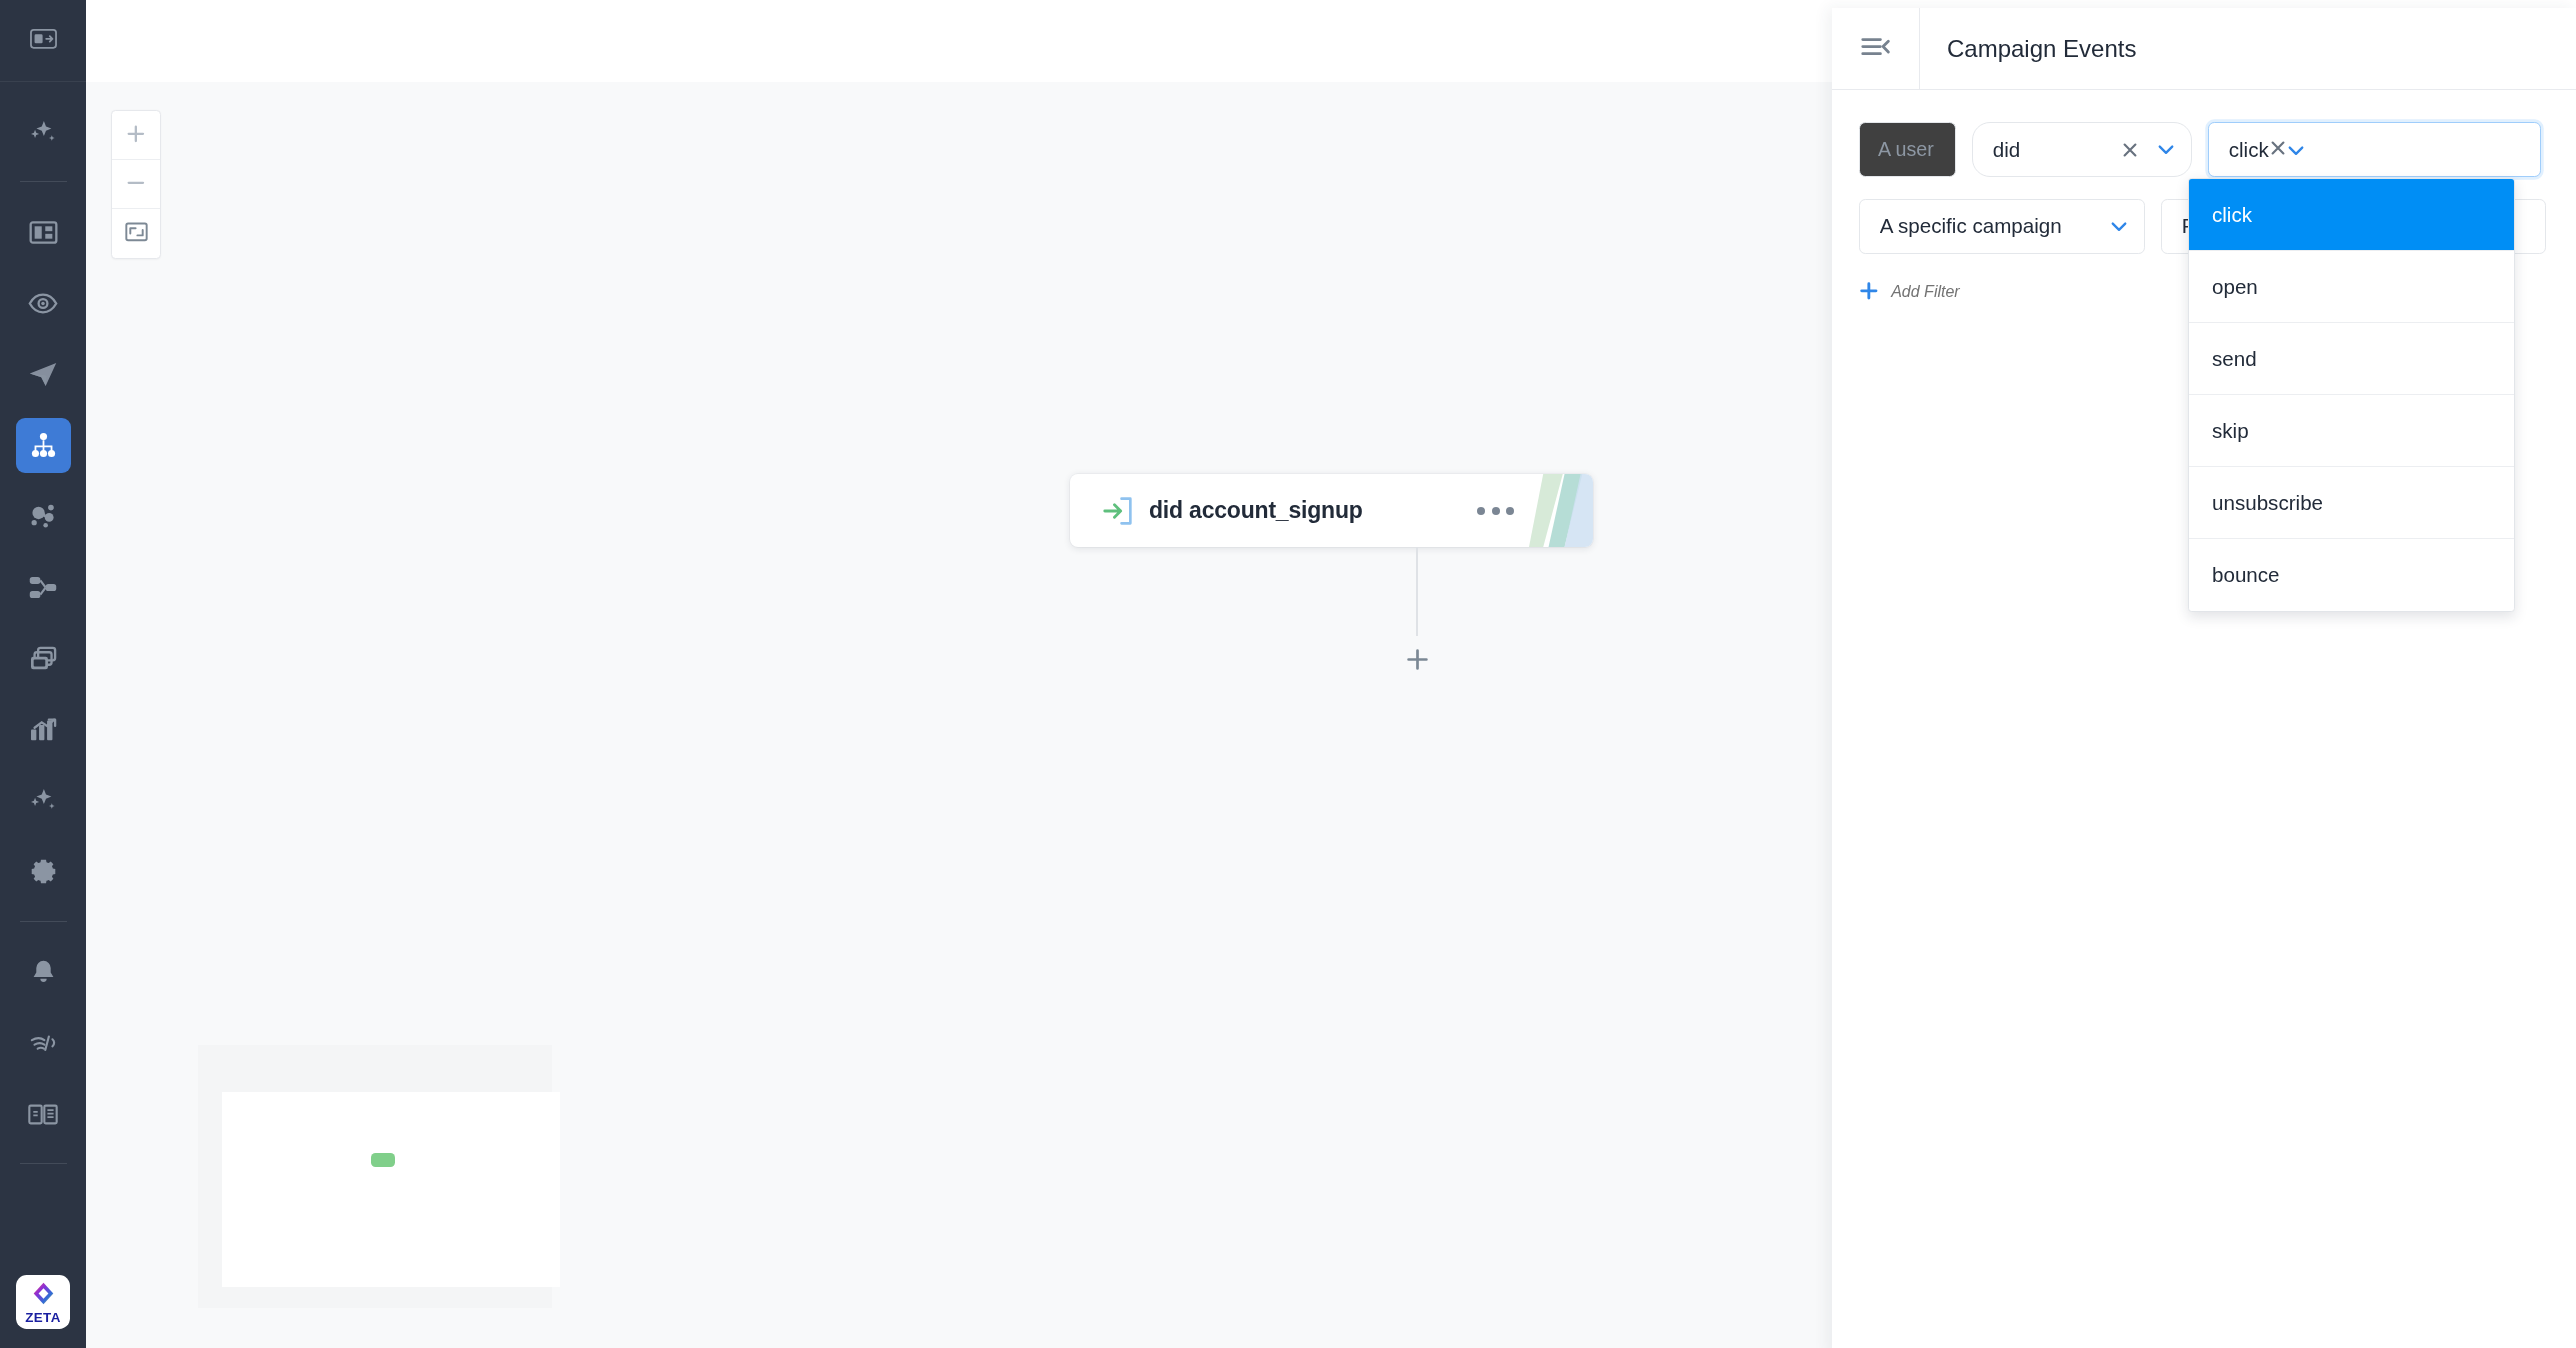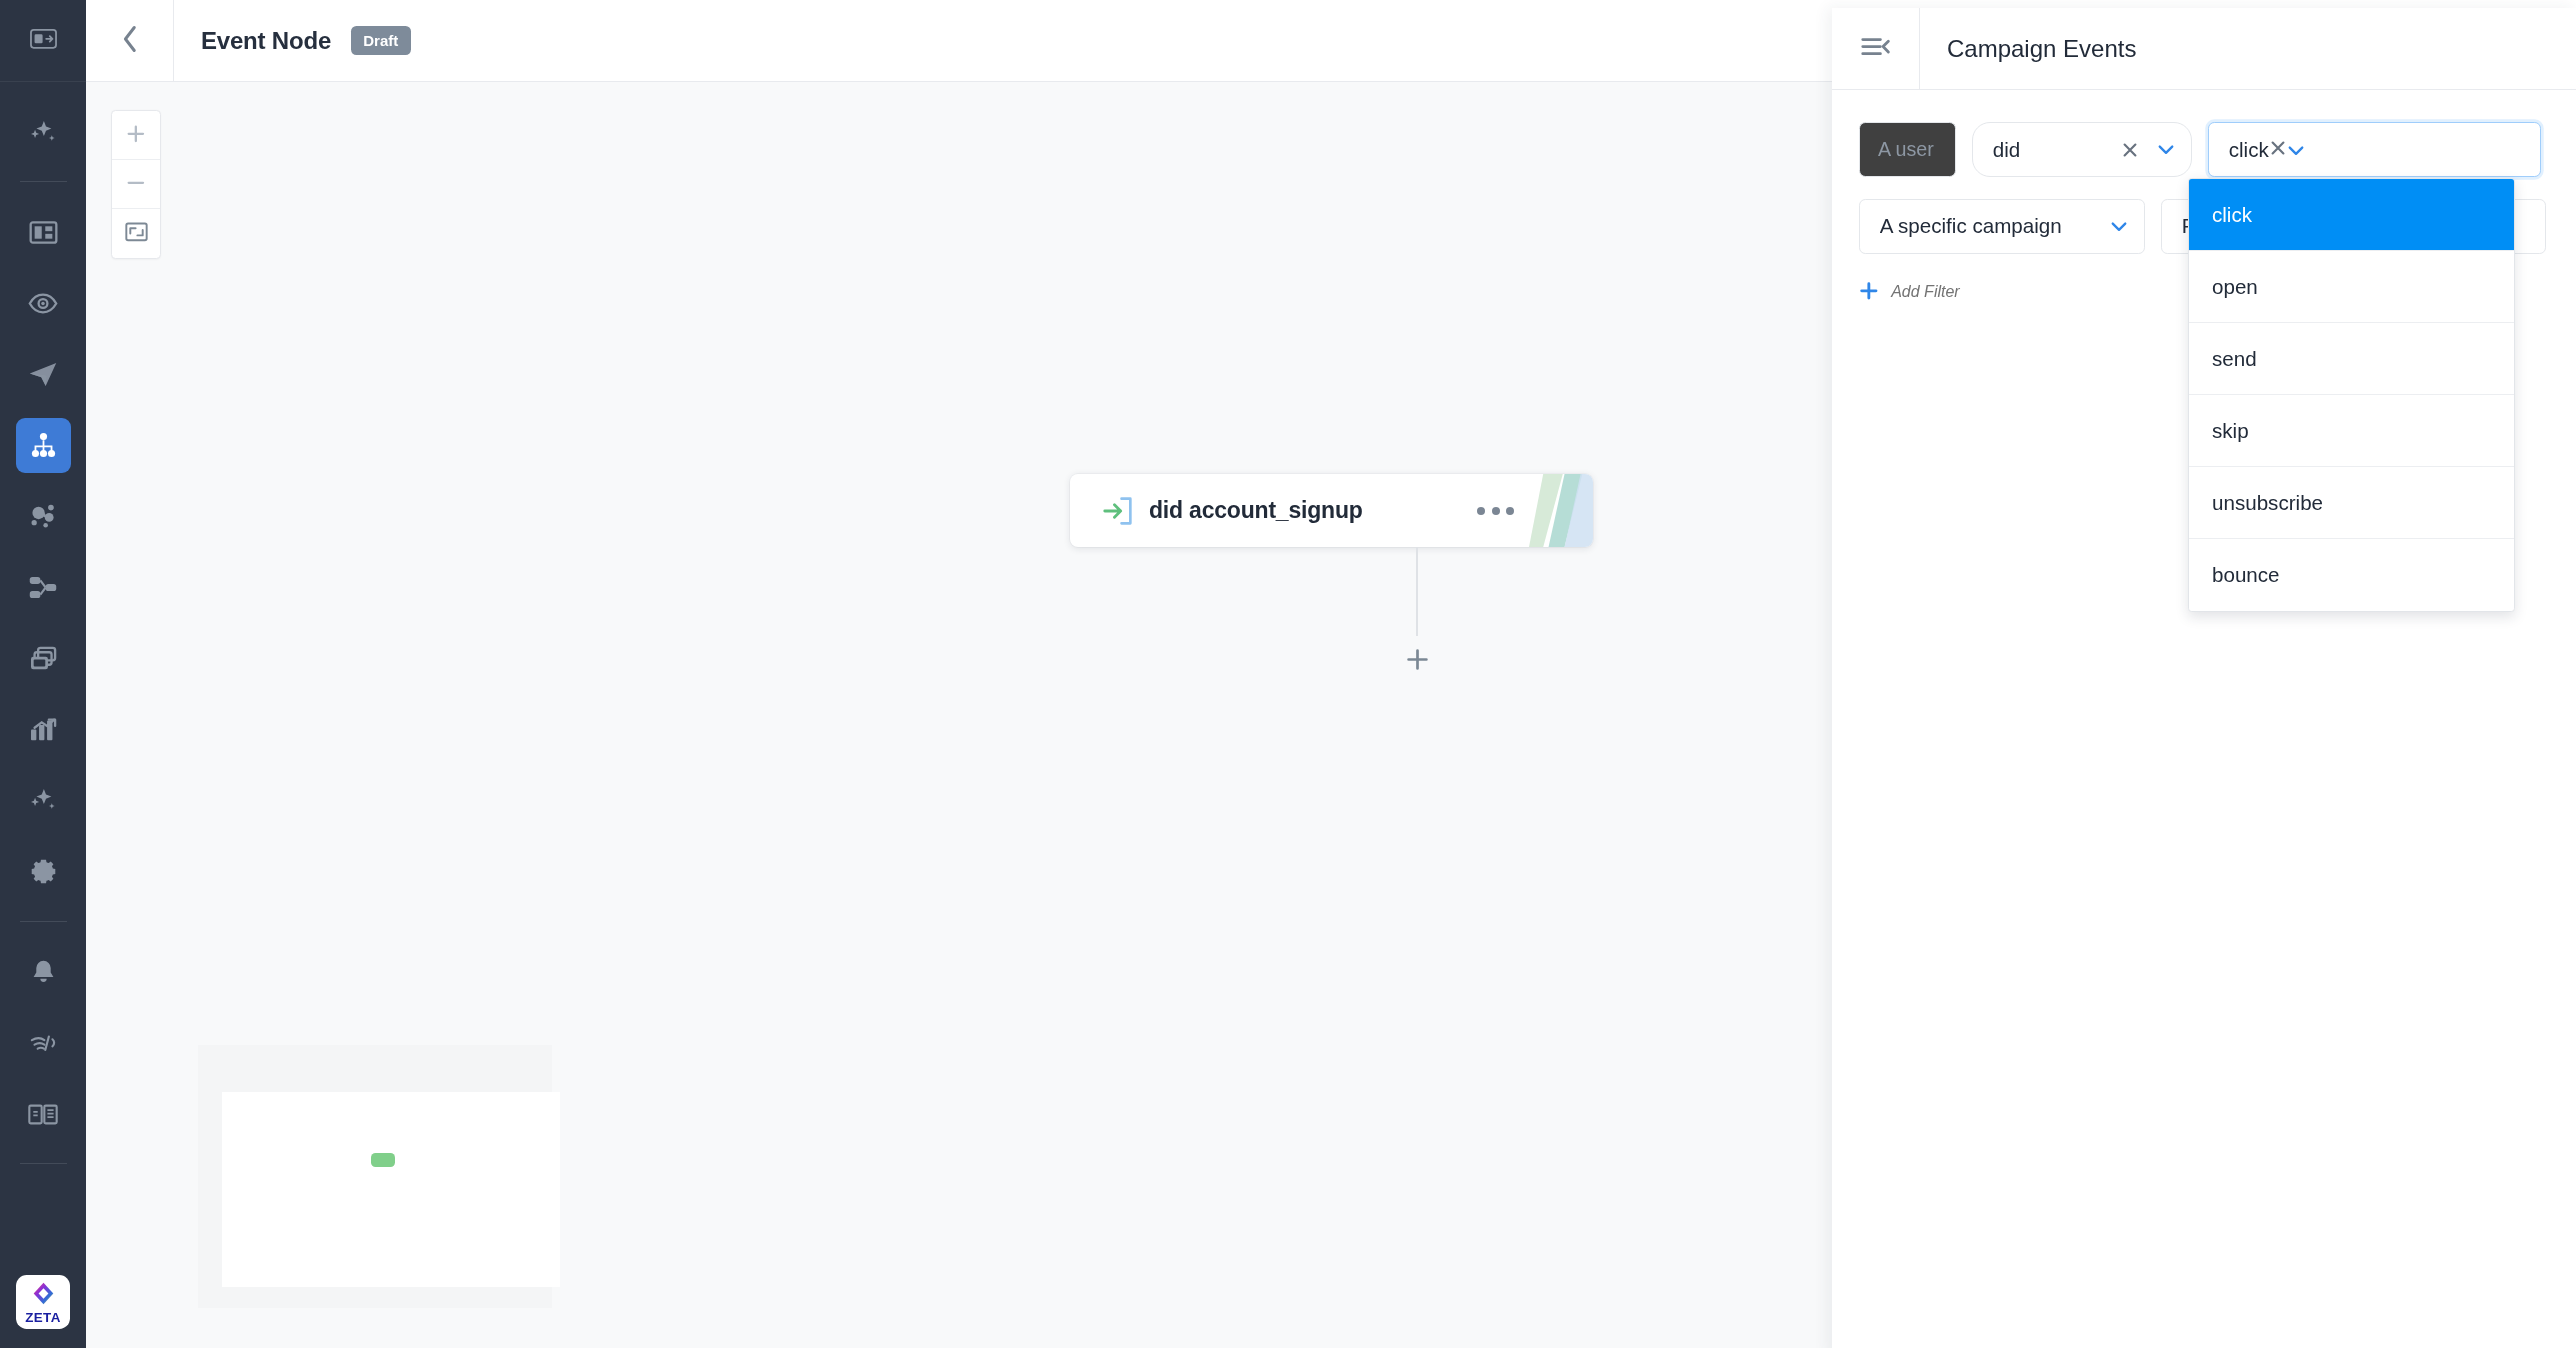--- a/index.html
+++ b/index.html
@@ -465,33 +465,20 @@
             </defs>
             <path d="M15 2l11 12-11 12L4 14z" fill="url(#zg)"></path>
             <path d="M15 8l5.5 6L15 20l-5.5-6z" fill="#ffffff"></path>
           </svg>
         </span>
         <div class="zeta-word">ZETA</div>
       </div>
     </div>
   </div>
 
-  <div class="topbar">
-    <div class="back-btn">
-      <span>
-        <svg width="19.7" height="30" viewBox="0 0 22 34" fill="none" stroke="#77828f" stroke-width="3.4" stroke-linecap="round" stroke-linejoin="round">
-          <path d="M16 4L6 17l10 13"></path>
-        </svg>
-      </span>
-    </div>
-    <div class="title-wrap">
-      <div class="page-title">Event Node</div>
-      <div class="draft-badge">Draft</div>
-    </div>
-  </div>
 
   <div class="canvas">
 
     <div class="zoom-controls">
       <div class="zoom-btn">
         <span>
           <svg width="19.7" height="19.7" viewBox="0 0 22 22" stroke="#b4bcc6" stroke-width="2.6" stroke-linecap="round">
             <path d="M11 3v16M3 11h16"></path>
           </svg>
         </span>

